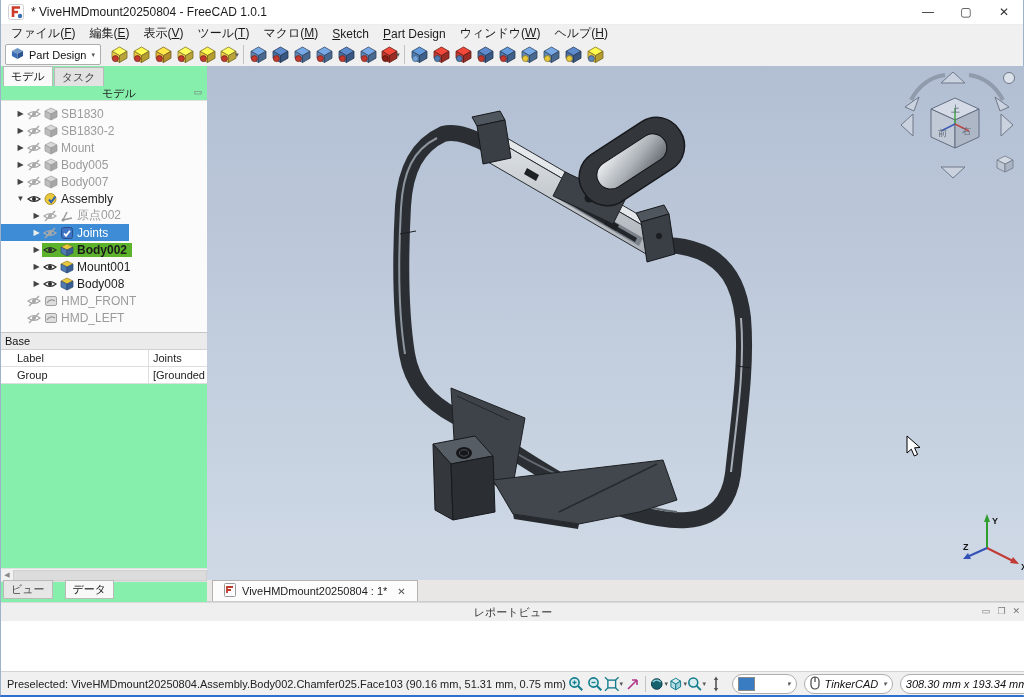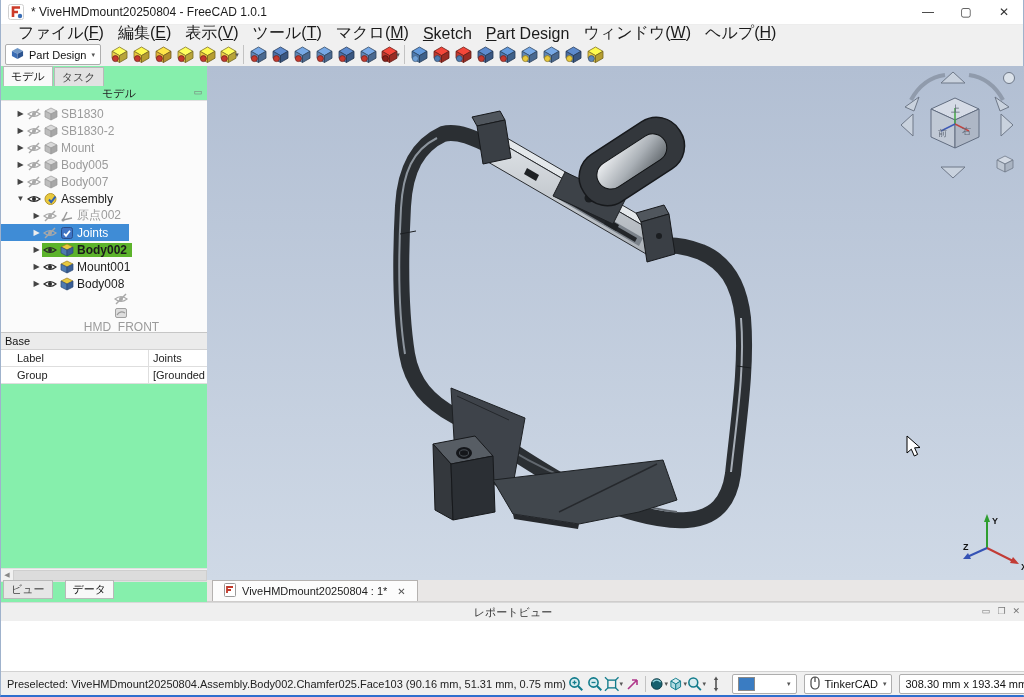--- a/index.html
+++ b/index.html
@@ -6,21 +6,21 @@
   body{width:1024px;height:697px;overflow:hidden;font-family:"Liberation Sans",sans-serif;background:#fff;}
   #app{position:relative;width:1024px;height:697px;box-sizing:border-box;
        border-left:1px solid #9fb2cc;border-right:1px solid #9fb2cc;border-bottom:3px solid #2f6fce;background:#f0f0f0;}
   
   .titlebar{height:24px;background:#fff;display:flex;align-items:center;border-bottom:1px solid #ededed;}
   .titlebar .logo{margin-left:7px;display:flex;align-items:center;}
   .titlebar .title{margin-left:7px;font-size:12px;color:#1b1b1b;white-space:nowrap;}
   .win-controls{margin-left:auto;display:flex;height:100%;}
   .win-btn{width:38px;display:flex;align-items:center;justify-content:center;font-size:12px;color:#333;}
   
-  .menubar{height:17px;background:#f0f0f0;display:flex;align-items:center;padding-left:10px;font-size:16px;color:#1b1b1b;}
+  .menubar{height:17px;background:#f0f0f0;display:flex;align-items:center;padding-left:3px;font-size:12px;color:#1b1b1b;}
   .menu-item{padding:0 7px;white-space:nowrap;}
   
   .toolbar{height:25px;background:#f0f0f0;display:flex;align-items:center;padding-left:4px;border-bottom:1px solid #d6d6d6;}
   .wb-combo{height:19px;background:#fff;border:1px solid #aeaeae;border-radius:2px;display:flex;align-items:center;
             padding:0 5px;gap:5px;font-size:11px;color:#111;margin-right:7px;}
   .tb-group{display:flex;align-items:center;}
   .tb-btn{width:22px;height:23px;display:flex;align-items:center;justify-content:center;background:transparent;border:0;padding:0;}
   .tb-sep{width:1px;height:19px;background:#c3c3c3;margin:0 3px;}
   .dd{font-size:7px;color:#555;margin-left:-3px;}
   
@@ -67,21 +67,21 @@
   
   #report-header{position:absolute;top:602px;left:0;width:1024px;height:21px;background:#efefef;border-top:1px solid #d8d8d8;border-bottom:1px solid #e3e3e3;box-sizing:border-box;}
   #report-header .rtitle{position:absolute;left:0;right:0;text-align:center;top:2px;font-size:11px;color:#333;}
   #report-body{position:absolute;top:621px;left:0;width:1024px;height:50px;background:#fff;}
   
   #statusbar{position:absolute;top:671px;left:0;width:1024px;height:23px;background:#f0f0f0;border-top:1px solid #d2d2d2;display:flex;align-items:center;font-size:11px;color:#222;}
   #statusbar .msg{margin-left:6px;white-space:nowrap;}
   .sb-right{margin-left:auto;display:flex;align-items:center;padding-right:3px;}
   .sb-btn{width:19px;height:19px;display:flex;align-items:center;justify-content:center;}
   .sb-sep{width:1px;height:16px;background:#c2c2c2;margin:0 3px;}
-  .combo{height:18px;background:#fff;border:1px solid #aeaeae;border-radius:2px;display:flex;align-items:center;font-size:11px;padding:0 5px;gap:5px;margin-left:7px;color:#111;white-space:nowrap;}
+  .combo{height:18px;background:#fff;border:1px solid #aeaeae;border-radius:10px;display:flex;align-items:center;font-size:11px;padding:0 5px;gap:5px;margin-left:7px;color:#111;white-space:nowrap;font-style:italic;}
   .swatch{width:15px;height:12px;border:1px solid #8a8a8a;}
   .chev{font-size:7px;color:#555;}
   u{text-decoration:underline;}
 </style>
 </head>
 <body>
 <div id="app">
 
   <div class="titlebar">
     <span class="logo">
@@ -514,36 +514,53 @@
             </span>
             <span class="ticon">
               <svg width="14" height="14" viewBox="0 0 14 14">
                 <polygon points="7,1 13,4 7,7 1,4" fill="#e8c93e" stroke="#9c7d1e" stroke-width="0.7"></polygon>
                 <polygon points="1,4 7,7 7,13 1,10" fill="#4f7bb0" stroke="#2e4a76" stroke-width="0.7"></polygon>
                 <polygon points="7,7 13,4 13,10 7,13" fill="#3a5f96" stroke="#2e4a76" stroke-width="0.7"></polygon>
               </svg>
             </span>
             <span class="lbl">Body008</span>
           </div>
-          <div class="tree-row gray" style="padding-left: 14px; flex-direction: column;">
+          <div class="tree-row gray" style="padding-left: 14px;">
             <span class="arrow"></span>
             <span class="eye">
               <svg width="14" height="14" viewBox="0 0 14 14">
     <path d="M1,7 Q7,2.2 13,7 Q7,11.8 1,7 Z" fill="none" stroke="#a8a8a8" stroke-width="1.2"></path>
     <circle cx="7" cy="7" r="2" fill="#a8a8a8"></circle>
     <line x1="2" y1="12" x2="12" y2="2" stroke="#a8a8a8" stroke-width="1.4"></line>
               </svg>
             </span>
             <span class="ticon">
               <svg width="14" height="14" viewBox="0 0 14 14">
                 <rect x="1.5" y="2.5" width="11" height="9" rx="1.5" fill="#dedede" stroke="#a0a0a0"></rect>
                 <path d="M3,9 Q6,4 11,7" fill="none" stroke="#9a9a9a" stroke-width="1.2"></path>
               </svg>
             </span>
             <span class="lbl">HMD_FRONT</span>
+          </div>
+          <div class="tree-row gray" style="padding-left: 14px;">
+            <span class="arrow"></span>
+            <span class="eye">
+              <svg width="14" height="14" viewBox="0 0 14 14">
+    <path d="M1,7 Q7,2.2 13,7 Q7,11.8 1,7 Z" fill="none" stroke="#a8a8a8" stroke-width="1.2"></path>
+    <circle cx="7" cy="7" r="2" fill="#a8a8a8"></circle>
+    <line x1="2" y1="12" x2="12" y2="2" stroke="#a8a8a8" stroke-width="1.4"></line>
+              </svg>
+            </span>
+            <span class="ticon">
+              <svg width="14" height="14" viewBox="0 0 14 14">
+                <rect x="1.5" y="2.5" width="11" height="9" rx="1.5" fill="#dedede" stroke="#a0a0a0"></rect>
+                <path d="M3,9 Q6,4 11,7" fill="none" stroke="#9a9a9a" stroke-width="1.2"></path>
+              </svg>
+            </span>
+            <span class="lbl">HMD_LEFT</span>
           </div>
         </div>
       <div class="vscroll">
         <span class="sarr up">▲</span>
         <div class="thumb"></div>
         <span class="sarr down">▼</span>
       </div>
     </div>
     <div class="props">
       <div class="prop-section">Base</div>

